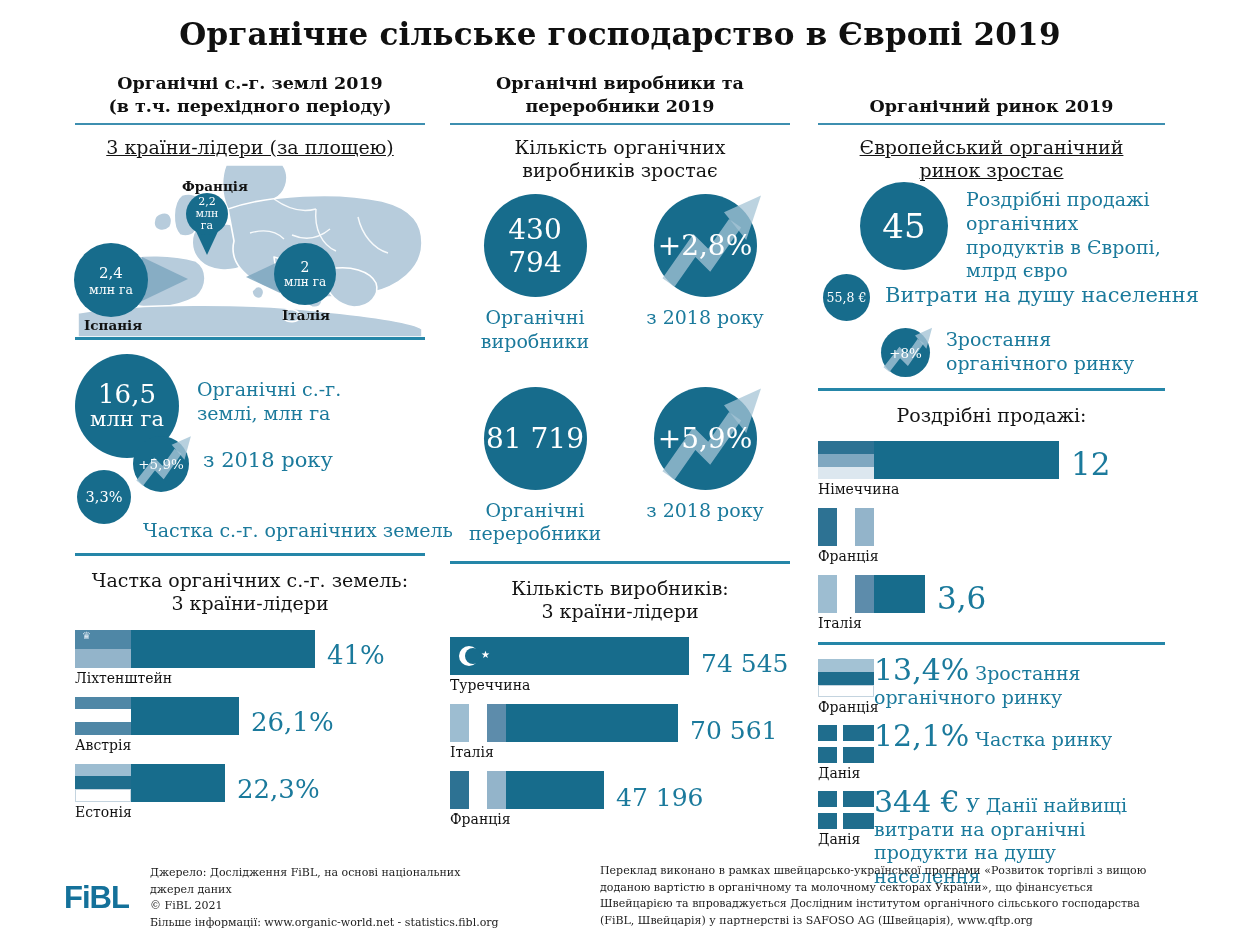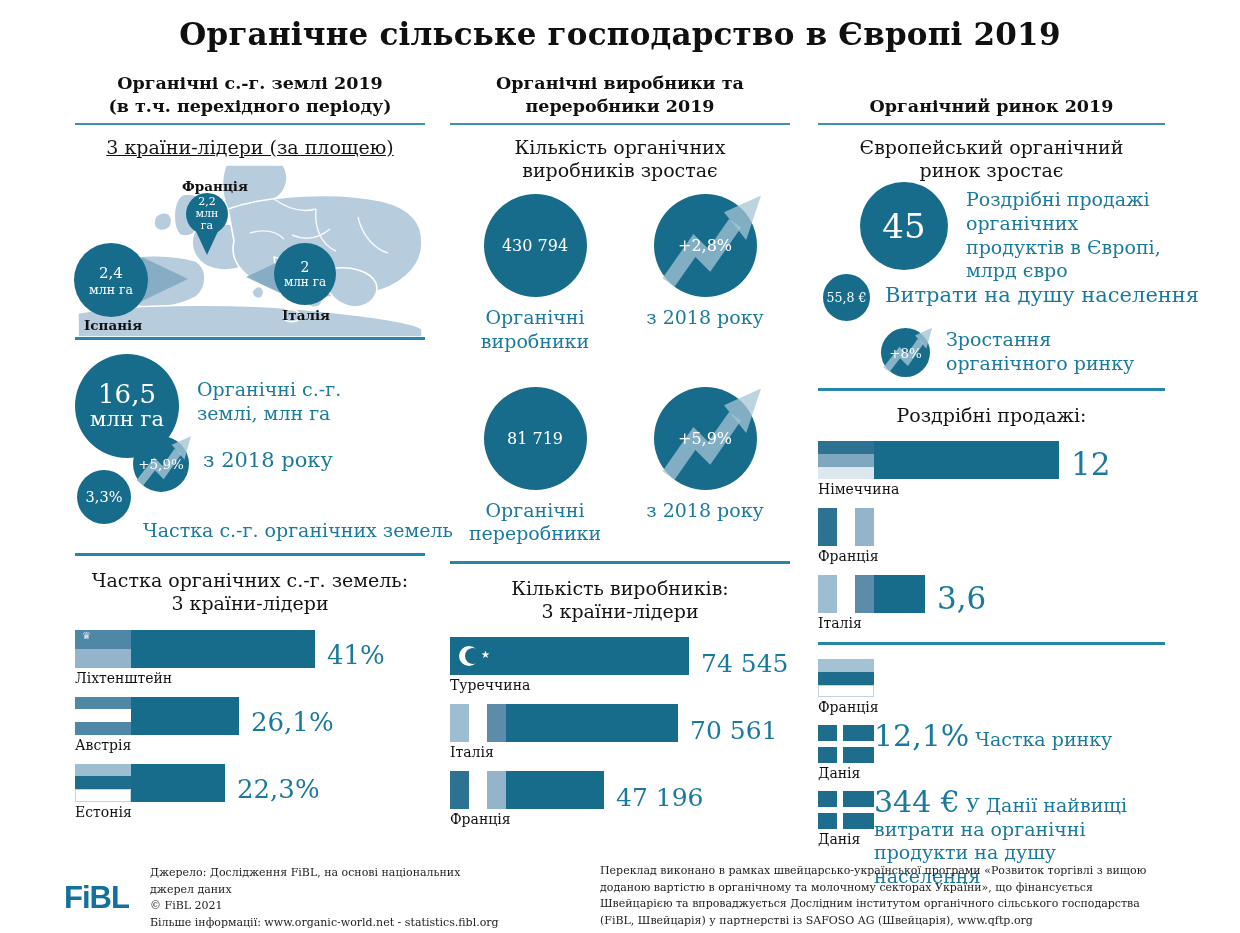--- a/index.html
+++ b/index.html
@@ -76,21 +76,21 @@
   .flag.turkey .star { position:absolute; left:31px; top:12px; color:#fff; font-size:10px;
                        font-family:"DejaVu Sans",sans-serif; }
   .flag.denmark { background:#1F6D8D; }
   .flag.denmark::before { content:""; position:absolute; left:19px; top:0; width:6px; height:100%; background:#fff; }
   .flag.denmark::after  { content:""; position:absolute; left:0; top:16px; width:100%; height:6px; background:#fff; }
 
   
   .circle-grid-row { display:flex; margin-top:12px; }
   .circ-stat { width:50%; display:flex; flex-direction:column; align-items:center; }
   .circ-stat .circle { width:103px; height:103px; }
-  .circ-stat .cval { font-size:16px; }
+  .circ-stat .cval { font-size:28px; }
   .circ-stat .clabel { margin-top:9px; font-size:19px; line-height:1.22; text-align:center; color:#1B7A9C; width:170px; }
 
   
   .market-stats { position:relative; height:252px; }
   .ms1-circle { position:absolute; left:42px; top:46px; width:88px; height:88px; font-size:34px; }
   .ms1-label { position:absolute; left:148px; top:52px; font-size:19px; line-height:1.25; width:205px; color:#1B7A9C; }
   .ms2-circle { position:absolute; left:5px; top:138px; width:47px; height:47px; font-size:12.5px; }
   .ms2-label { position:absolute; left:67px; top:147px; font-size:21px; color:#1B7A9C; white-space:nowrap; }
   .ms3-circle { position:absolute; left:63px; top:192px; width:49px; height:49px; font-size:13.5px; }
   .ms3-label { position:absolute; left:128px; top:192px; font-size:19px; line-height:1.25; width:210px; color:#1B7A9C; }
@@ -341,21 +341,21 @@
     </div>
   </div>
 
   <div class="col col3">
     <div class="col-header">
       <div>Органічний ринок 2019</div>
     </div>
     <div class="col-underline"></div>
 
     <div class="market-stats">
-      <div class="section-title" style="margin:11px auto 0 auto; width:310px;">Європейський органічний ринок зростає</div>
+      <div class="section-title" style="margin:11px auto 0 auto; width:310px;text-decoration:underline;">Європейський органічний ринок зростає</div>
 
       <div class="circle ms1-circle">
         <span>45</span>
       </div>
       <div class="ms1-label">Роздрібні продажі органічних продуктів в Європі, млрд євро</div>
 
       <div class="circle ms2-circle">
         <span>55,8 €</span>
       </div>
       <div class="ms2-label">Витрати на душу населення</div>
@@ -420,20 +420,23 @@
 
     <div class="bstat-row">
       <div class="flag-cell">
         <div class="flag cols">
           <div class="h c-sky"></div>
             <div class="h c-dark"></div>
             <div class="h c-white"></div>
         </div>
         <div class="flag-label">Франція</div>
       </div>
+      <div class="bstat-text">
+        <span class="bstat-value">13,4%</span><span>Зростання органічного ринку</span>
+      </div>
     </div>
 
     <div class="bstat-row" style="margin-top:4px;">
       <div class="flag-cell">
         <div class="flag denmark"></div>
         <div class="flag-label">Данія</div>
       </div>
       <div class="bstat-text">
         <span class="bstat-value">12,1%</span><span>Частка ринку</span>
       </div>

